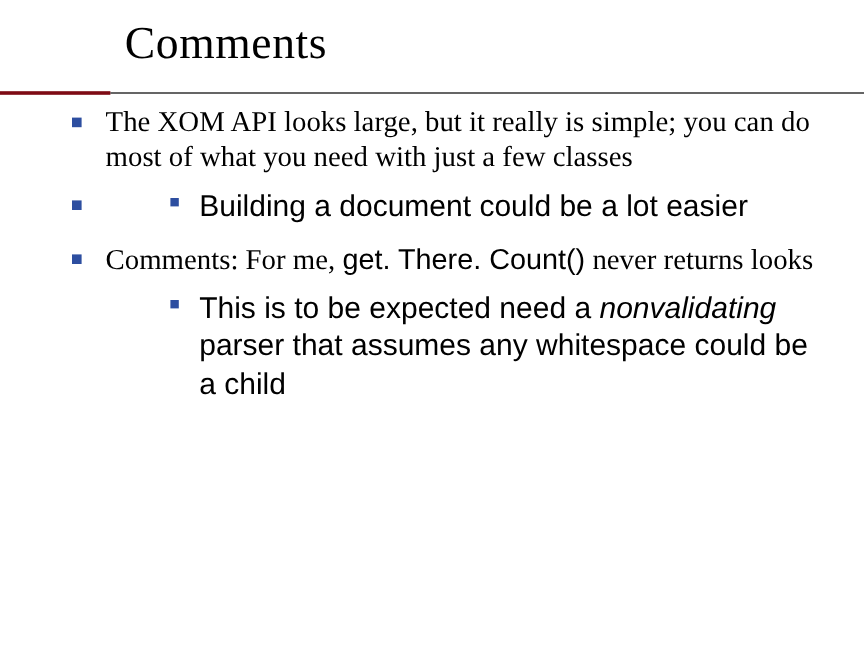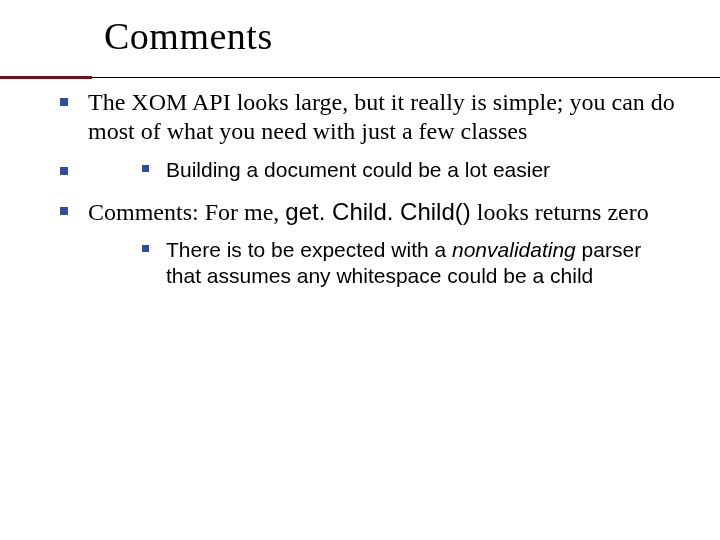--- a/index.html
+++ b/index.html
@@ -78,21 +78,21 @@
   }
 
   ul.lvl2 {
     list-style: none;
     margin: 10px 0 14px 0;
     padding: 0 0 0 52px;
   }
   ul.lvl2 > li {
     position: relative;
     padding-left: 26px;
-    font-size: 21px;
+    font-size: 25px;
     line-height: 1.25;
     margin-bottom: 4px;
     font-family: Arial, Helvetica, sans-serif;
   }
   ul.lvl2 > li::before {
     content: "";
     position: absolute;
     left: 2px;
     top: 8px;
     width: 7px;
@@ -125,25 +125,25 @@
       <li>
 
         <ul class="lvl2">
           <li>
             <span>Building a document could be a lot easier</span>
           </li>
         </ul>
       </li>
 
       <li>
-        <span class="serif">Comments: For me, </span><span class="sans">get. Child. Child()</span><span class="serif"> looks returns zero</span>
+        <span class="serif">Comments: For me, </span><span class="sans">get. There. Count()</span><span class="serif"> never returns looks</span>
 
         <ul class="lvl2">
           <li>
-            <span>There is to be expected with a </span><span class="italic">nonvalidating</span><span> parser that assumes any whitespace could be a child</span>
+            <span>This is to be expected need a </span><span class="italic">nonvalidating</span><span> parser that assumes any whitespace could be a child</span>
           </li>
         </ul>
       </li>
 
     </ul>
   </div>
 
 </div>
 
 </body></html>

